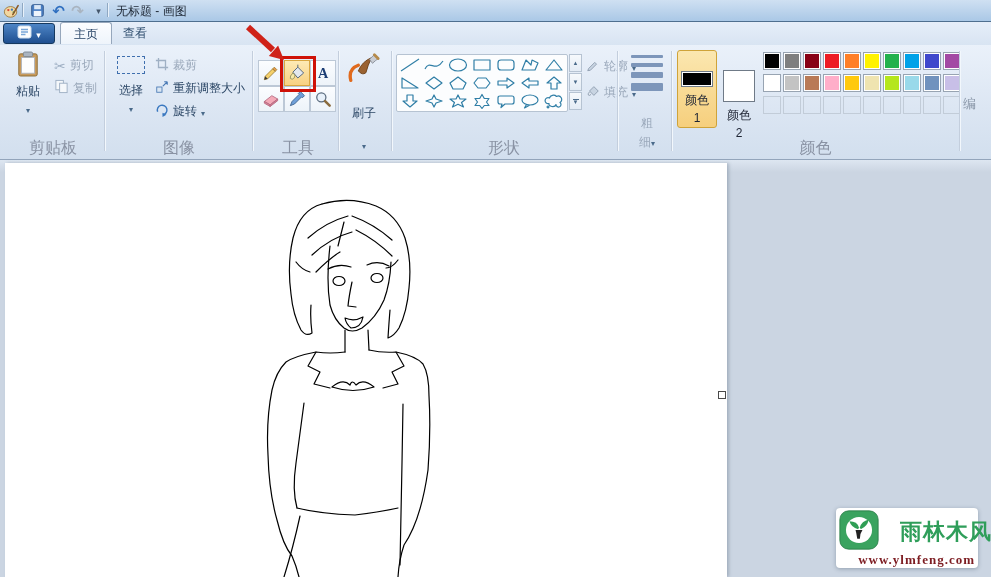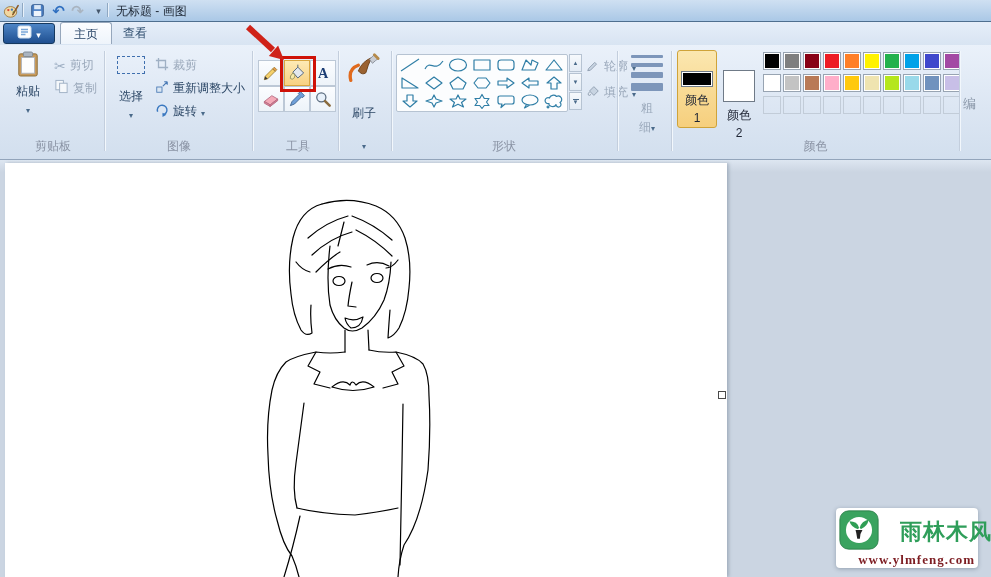--- a/index.html
+++ b/index.html
@@ -25,21 +25,21 @@
     display:flex;align-items:center;justify-content:center;gap:3px;box-sizing:border-box;}
   .menu-caret::after{content:"▾";color:#fff;font-size:9px;}
   .tab{position:absolute;top:0;height:22px;line-height:22px;padding:0 13px;color:#2b4a6b;}
   .tab.active{background:linear-gradient(#fcfdff,#eef4fb);border:1px solid #96a7bc;border-bottom:none;
     border-radius:3px 3px 0 0;box-sizing:border-box;color:#1c3least;color:#1c3a5e;}
 
   
   .ribbon{position:absolute;left:0;top:45px;width:991px;height:114px;
     background:linear-gradient(#eaf1fa,#dce6f3 55%,#d2dfee);border-bottom:1px solid #93a5bb;}
   .vsep{position:absolute;top:6px;height:100px;width:1px;background:#c3cedd;box-shadow:1px 0 0 #f2f7fc;}
-  .grplabel{position:absolute;top:93px;text-align:center;color:#8a93a4;font-size:12px;}
+  .grplabel{position:absolute;top:93px;text-align:center;color:#8a93a4;font-size:16px;}
   .bigbtn{position:absolute;display:flex;flex-direction:column;align-items:center;gap:2px;}
   .bigbtn .lbl{color:#2c4766;}
   .caret::after{content:"▾";font-size:8px;color:#4a6a8a;}
   .smallitem{position:absolute;display:flex;align-items:center;gap:4px;white-space:nowrap;}
   .disabled{color:#9aa8ba;}
   .scissors::after{content:"✂";font-size:14px;color:#9fb0c4;}
   .sel-rect{width:26px;height:16px;border:1px dashed #3f6fae;}
 
   .tools-grid{position:absolute;left:258px;top:15px;display:grid;
     grid-template-columns:repeat(3,26px);grid-auto-rows:26px;}
@@ -54,21 +54,21 @@
     border:1px solid #b6c3d2;border-radius:2px;box-sizing:border-box;}
   .shapes-grid{position:absolute;left:399px;top:12px;display:grid;
     grid-template-columns:repeat(7,22px);grid-auto-rows:16px;column-gap:2px;row-gap:2px;}
   .shape-cell svg{width:22px;height:16px;display:block;}
   .shape-scroll{position:absolute;left:569px;top:9px;display:flex;flex-direction:column;gap:1px;}
   .sbtn{width:13px;height:18px;border:1px solid #b6c3d2;background:linear-gradient(#f6f9fc,#e4ecf5);
     box-sizing:border-box;display:flex;align-items:center;justify-content:center;font-size:6px;color:#4a6a8a;}
   .sbtn.more{flex-direction:column;line-height:3px;}
   .sbtn.more i{display:block;width:6px;height:1px;background:#4a6a8a;margin-bottom:1px;}
 
-  .size-btn{position:absolute;left:626px;top:8px;width:42px;display:flex;flex-direction:column;align-items:center;}
+  .size-btn{position:absolute;left:626px;top:8px;width:42px;display:flex;flex-direction:column;align-items:center;gap:15px;}
   .size-lines{display:flex;flex-direction:column;gap:5px;align-items:center;margin-top:2px;}
   .size-lines i{display:block;width:32px;background:#7d96ba;border-radius:1px;}
   .size-label{width:22px;margin-top:8px;text-align:center;word-break:break-all;line-height:1.6;}
 
   .colorbtn{position:absolute;top:5px;display:flex;flex-direction:column;align-items:center;
     padding-top:20px;width:40px;height:78px;border-radius:3px;}
   .colorbtn.sel{background:linear-gradient(#fbe7b0,#f6cf7d);border:1px solid #cfa339;box-sizing:border-box;}
   .bigswatch{width:32px;height:32px;box-sizing:border-box;border:1px solid #6f7a87;box-shadow:inset 0 0 0 1px #fff;}
   .colorbtn .clabel{width:26px;margin-top:4px;text-align:center;word-break:break-all;line-height:1.5;color:#1e2433;}
 
@@ -168,21 +168,21 @@
             <rect x="6" y="4.5" width="8" height="10" fill="#f5f8fb" stroke="#9fb0c4"></rect>
           </svg>
       </span>
       <span>复制</span>
     </div>
     <div class="grplabel" style="left:4px;width:98px">剪贴板</div>
     <div class="vsep" style="left:104px"></div>
 
     <div class="bigbtn" style="left:112px;top:5px;width:38px">
       <span class="sel-rect" style="margin-top:6px"></span>
-      <span class="lbl" style="margin-top:12px">选择</span>
+      <span class="lbl" style="margin-top:6px">选择</span>
       <span class="caret"></span>
     </div>
     <div class="smallitem disabled" style="left:155px;top:12px">
       <span>
         <svg viewBox="0 0 16 16" width="14" height="14">
             <path d="M4 1 V12 H15 M1 4 H12 V15" fill="none" stroke="#9fb0c4" stroke-width="1.5"></path>
           </svg>
       </span>
       <span>裁剪</span>
     </div>

